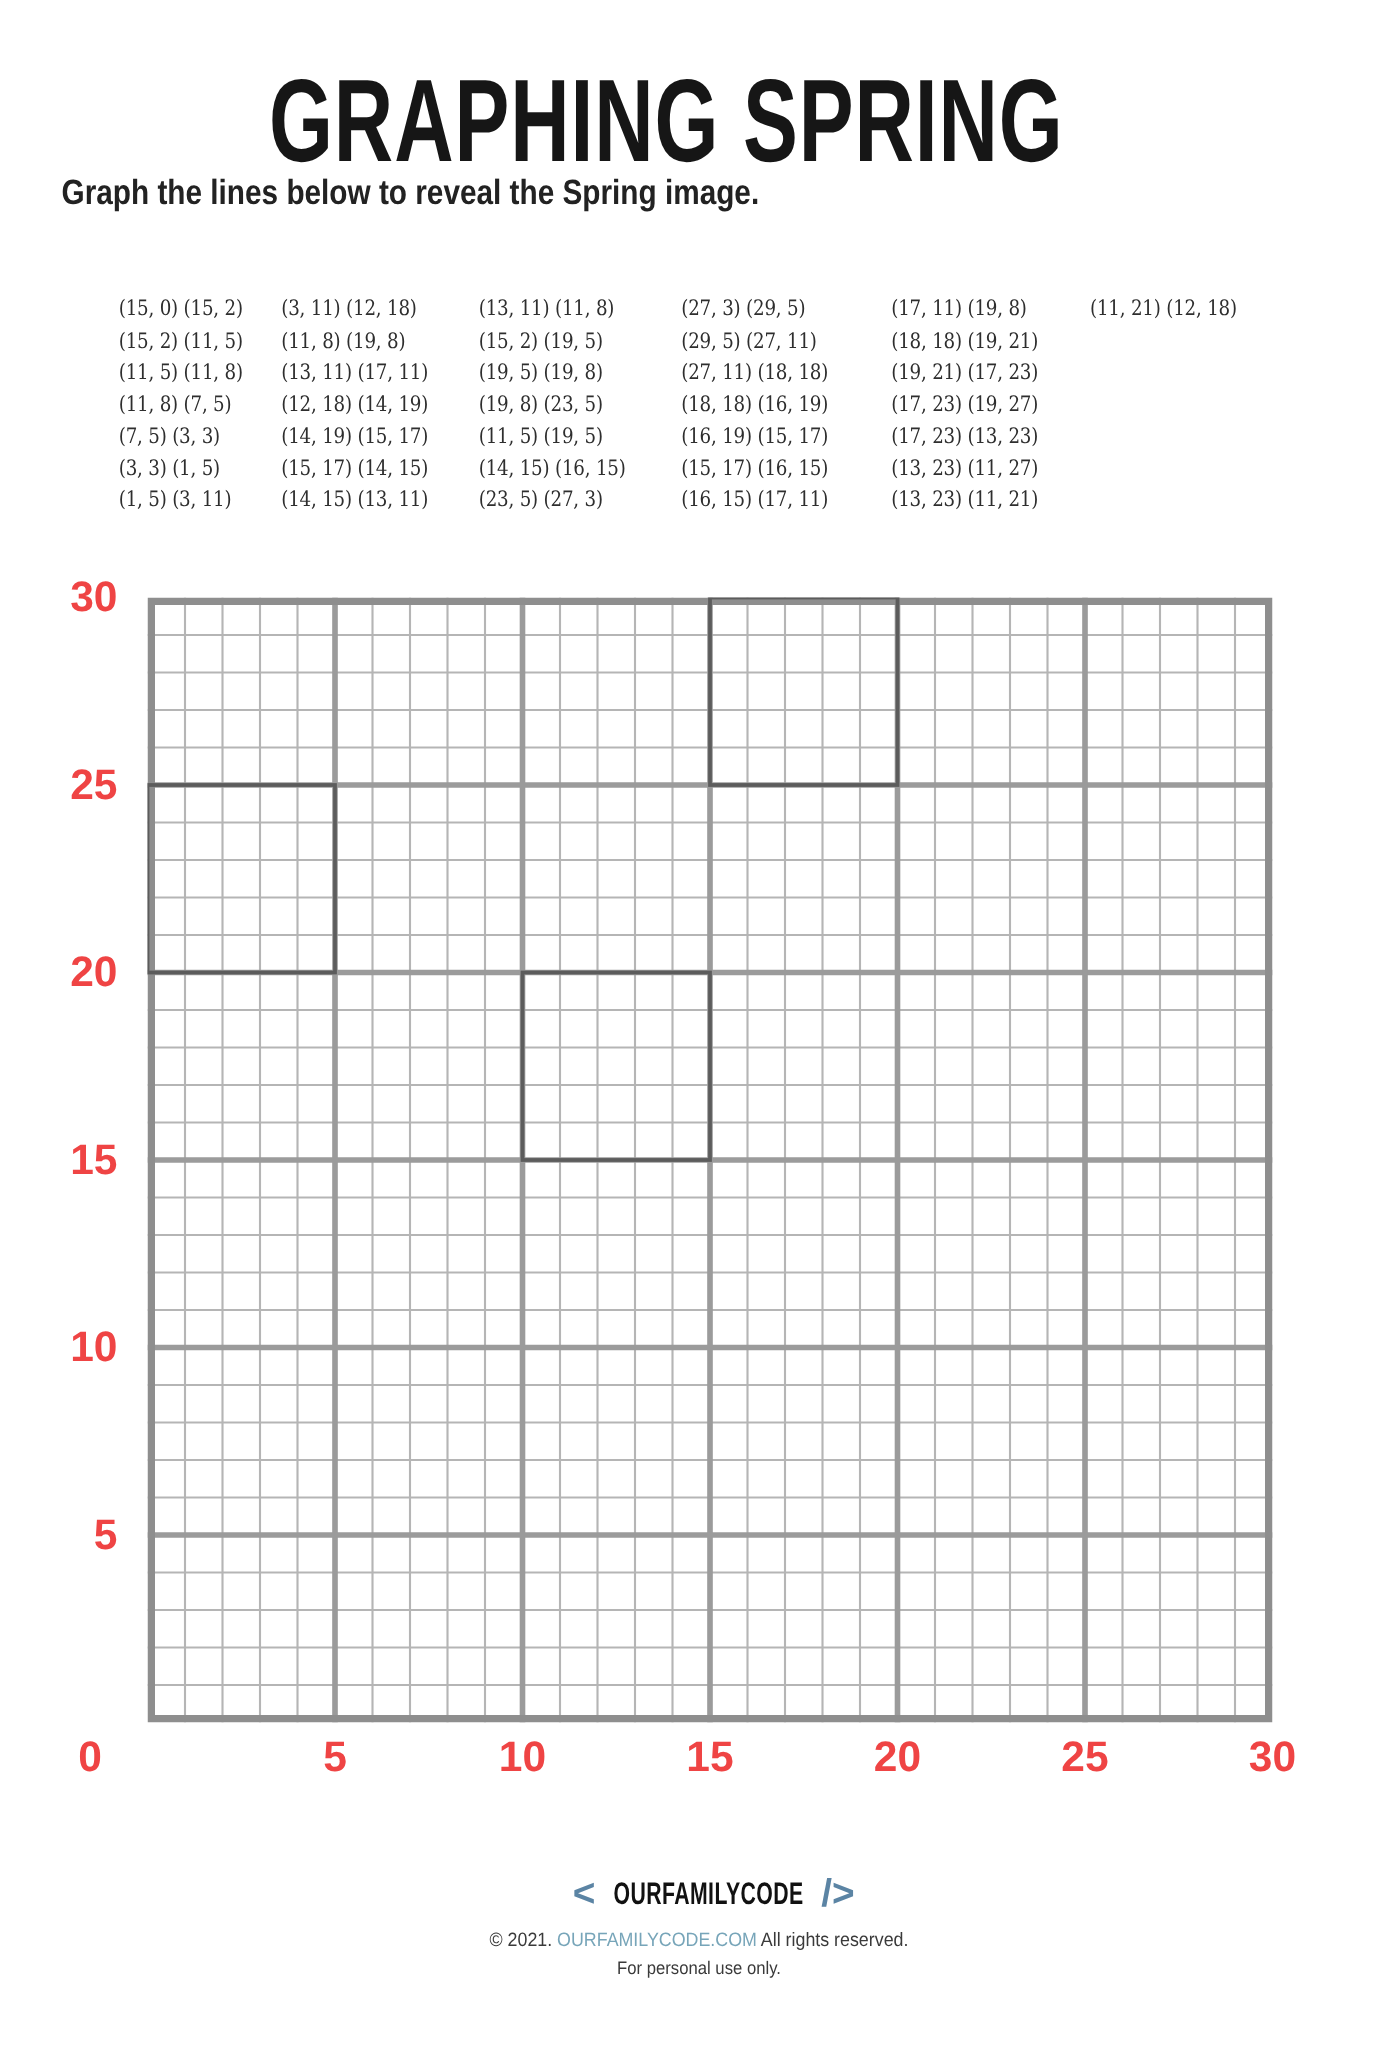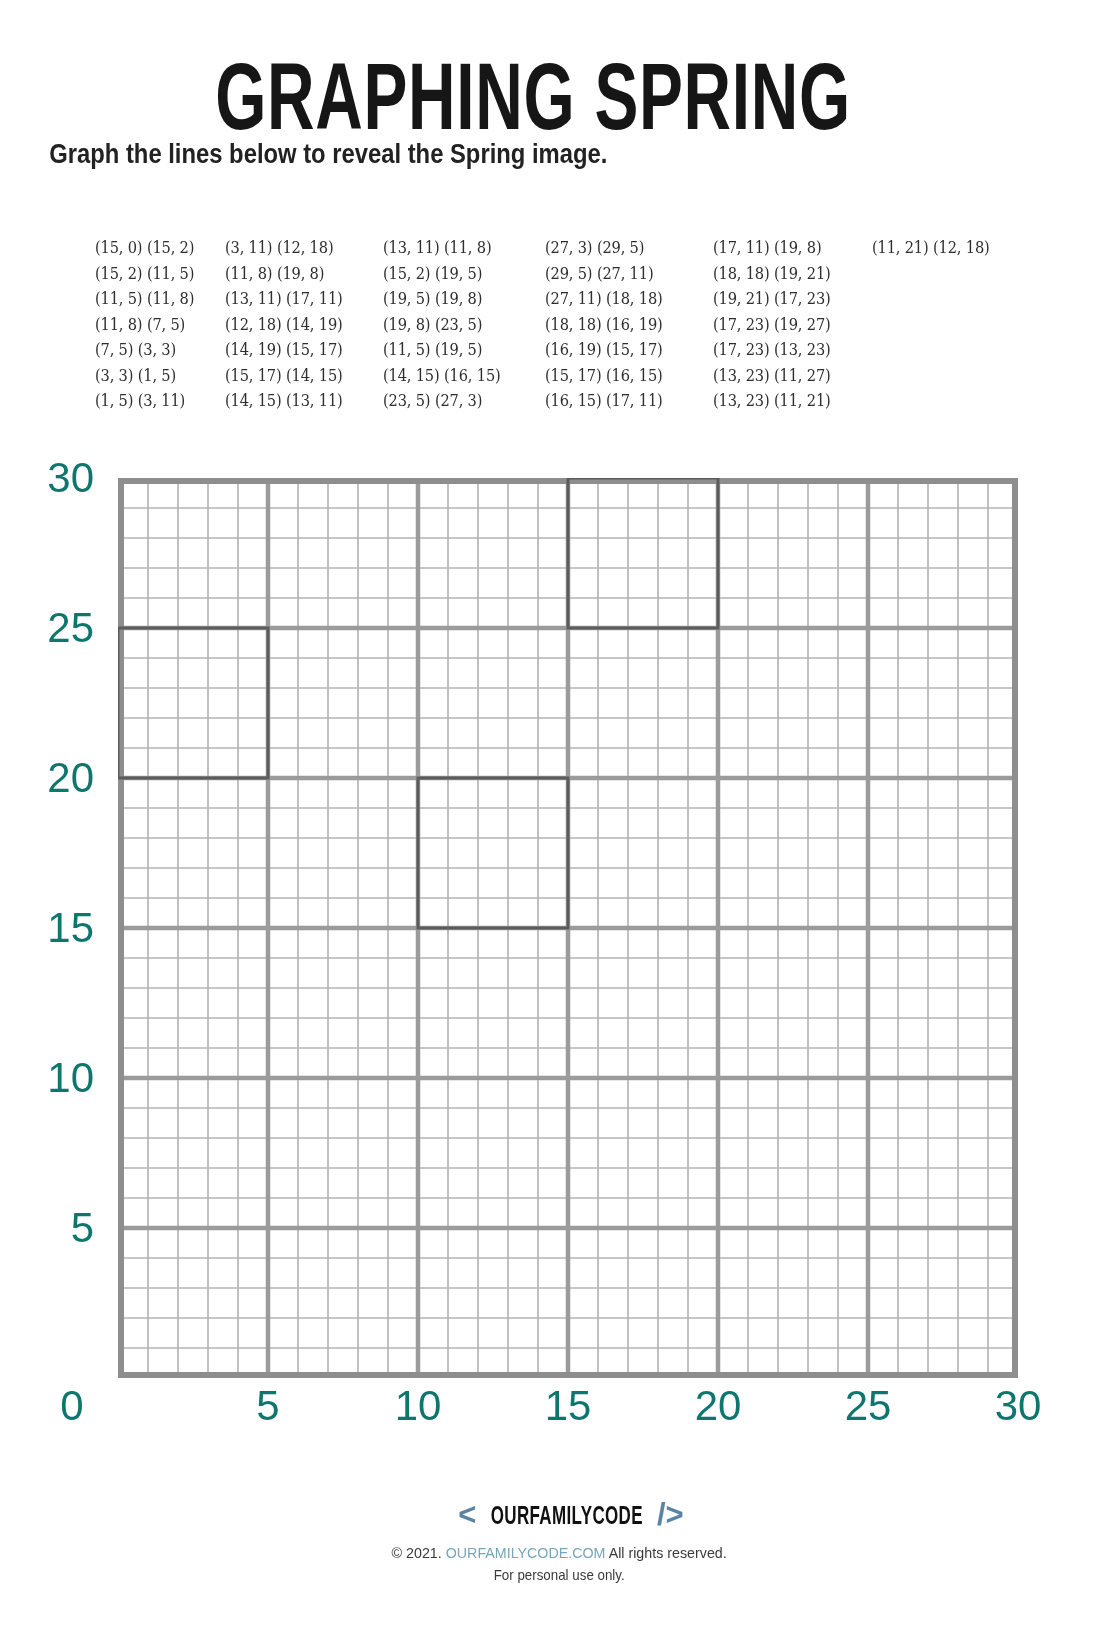--- a/index.html
+++ b/index.html
@@ -29,22 +29,22 @@
     font-size:17px; line-height:25.5px; color:#2e2e2e;
     letter-spacing:-0.2px; white-space:nowrap;
     transform:scaleX(0.86); transform-origin:left top;
   }
   .col-0 { left:95px; }  .col-1 { left:225px; } .col-2 { left:383px; }
   .col-3 { left:545px; } .col-4 { left:713px; } .col-5 { left:872px; }
   
   .grid-wrap { position:absolute; left:118px; top:478px; width:900px; height:900px; }
   .grid-wrap svg { display:block; }
   .axis-label {
-    position:absolute; font-size:42px; color:#0f766e; line-height:48px; height:48px;
-    font-weight:normal;
+    position:absolute; font-size:34px; color:#ef4444; line-height:48px; height:48px;
+    font-weight:bold;
   }
   .y-label { left:8px; width:86px; text-align:right; }
   .yt-0 { top:454px; } .yt-1 { top:604px; } .yt-2 { top:754px; }
   .yt-3 { top:904px; } .yt-4 { top:1054px; } .yt-5 { top:1204px; }
   .x-label { top:1382px; width:100px; text-align:center; }
   .xt-0 { left:22px; }  .xt-1 { left:218px; } .xt-2 { left:368px; }
   .xt-3 { left:518px; } .xt-4 { left:668px; } .xt-5 { left:818px; }
   .xt-6 { left:968px; }
   
   .footer-logo { position:absolute; top:1498px; left:21px; width:1100px; text-align:center; white-space:nowrap; }

